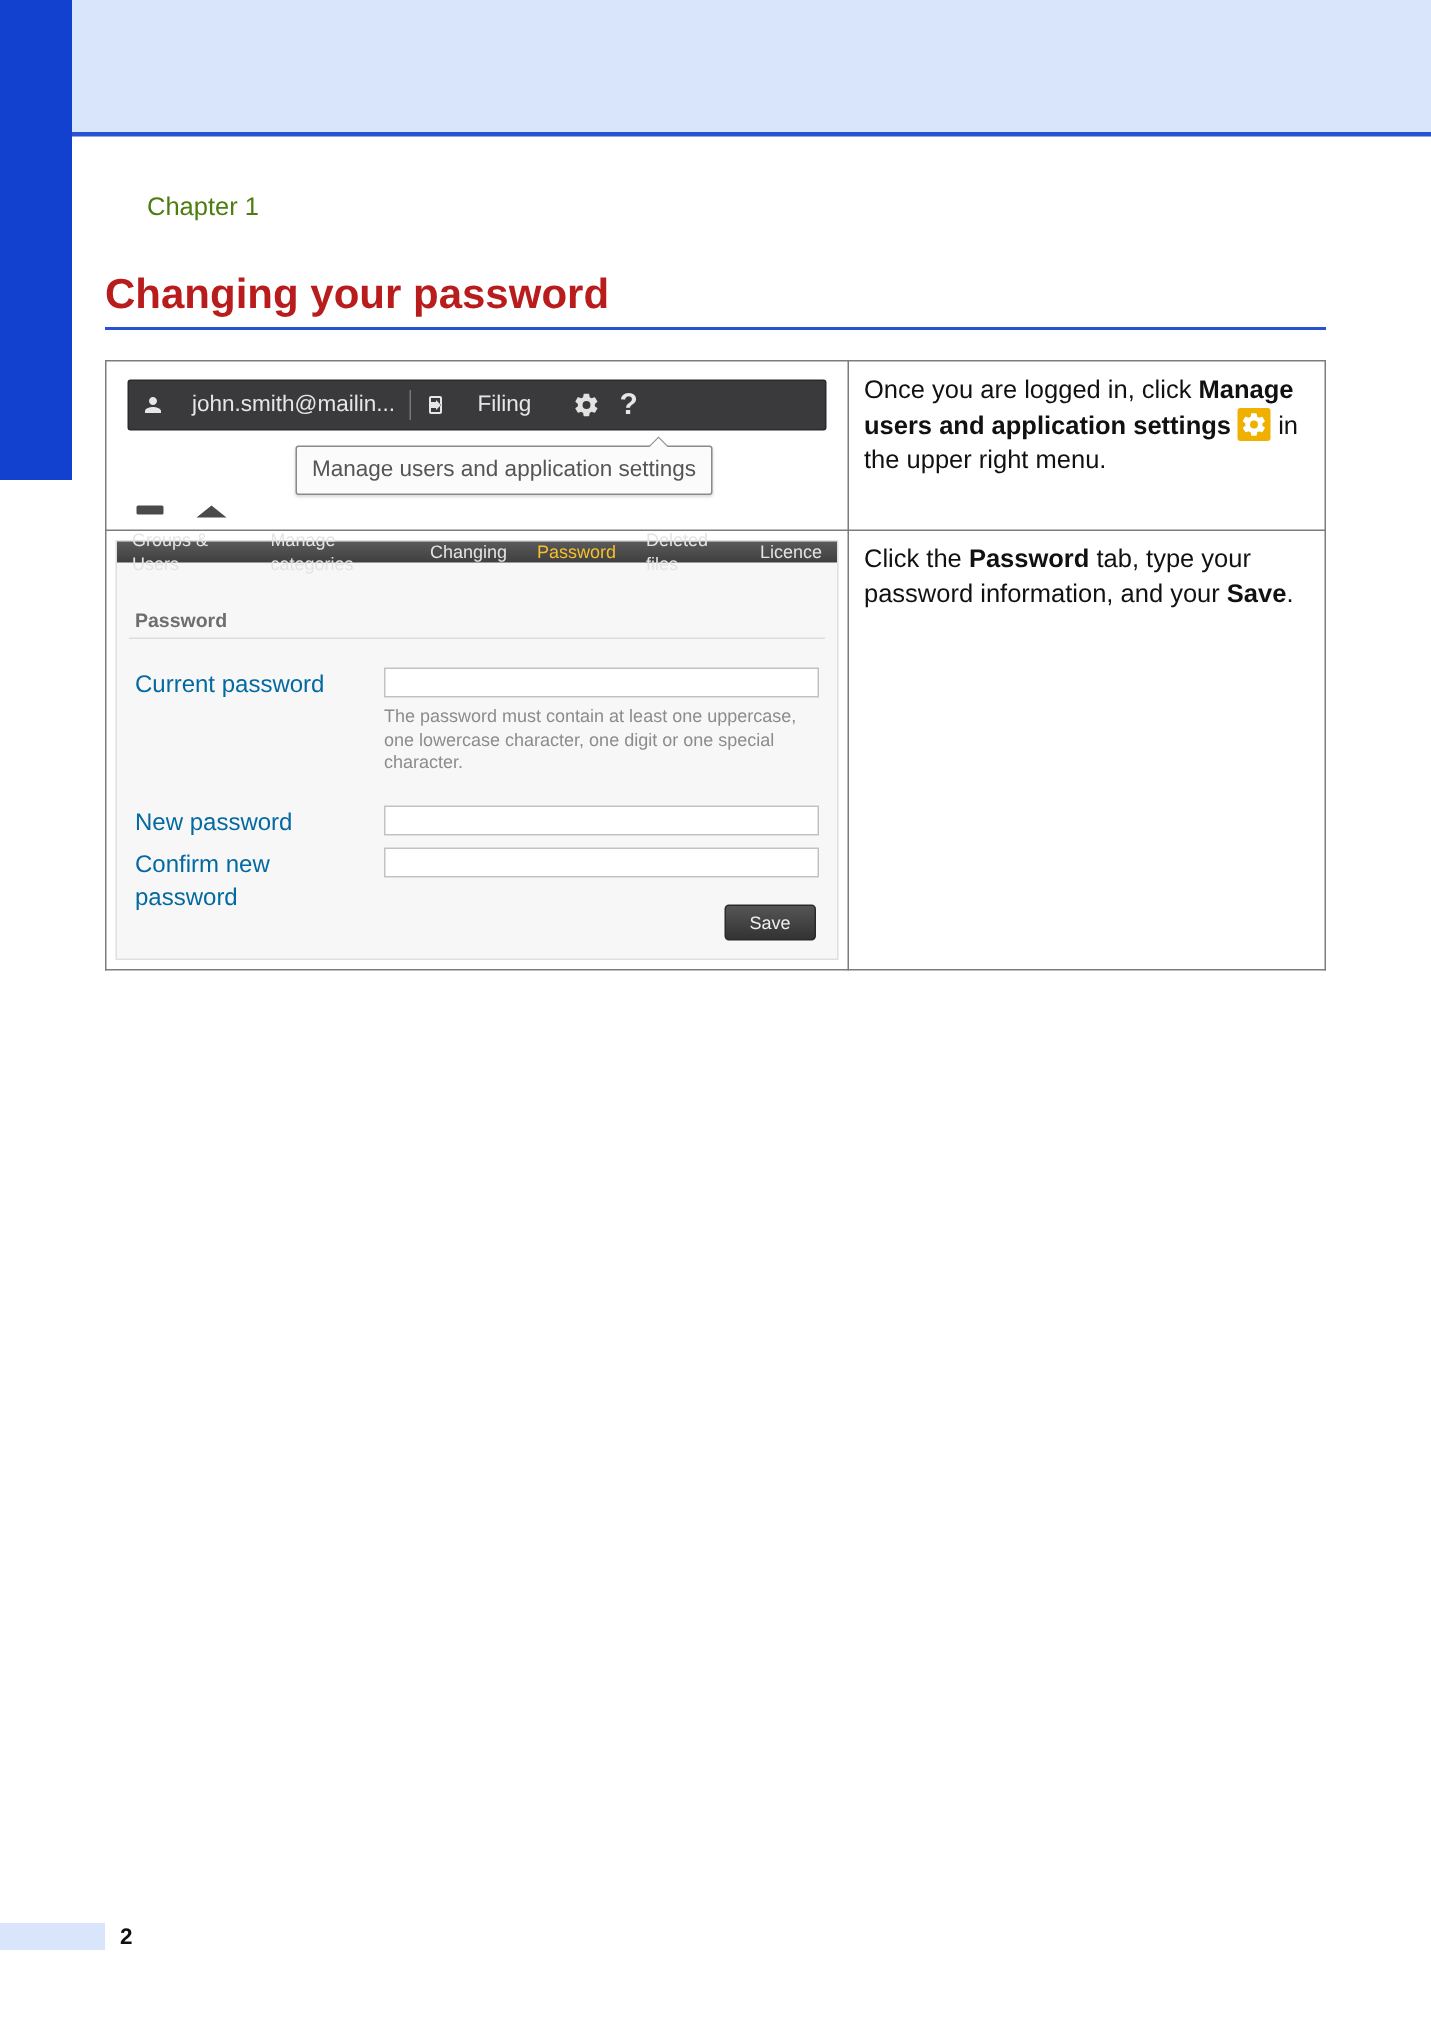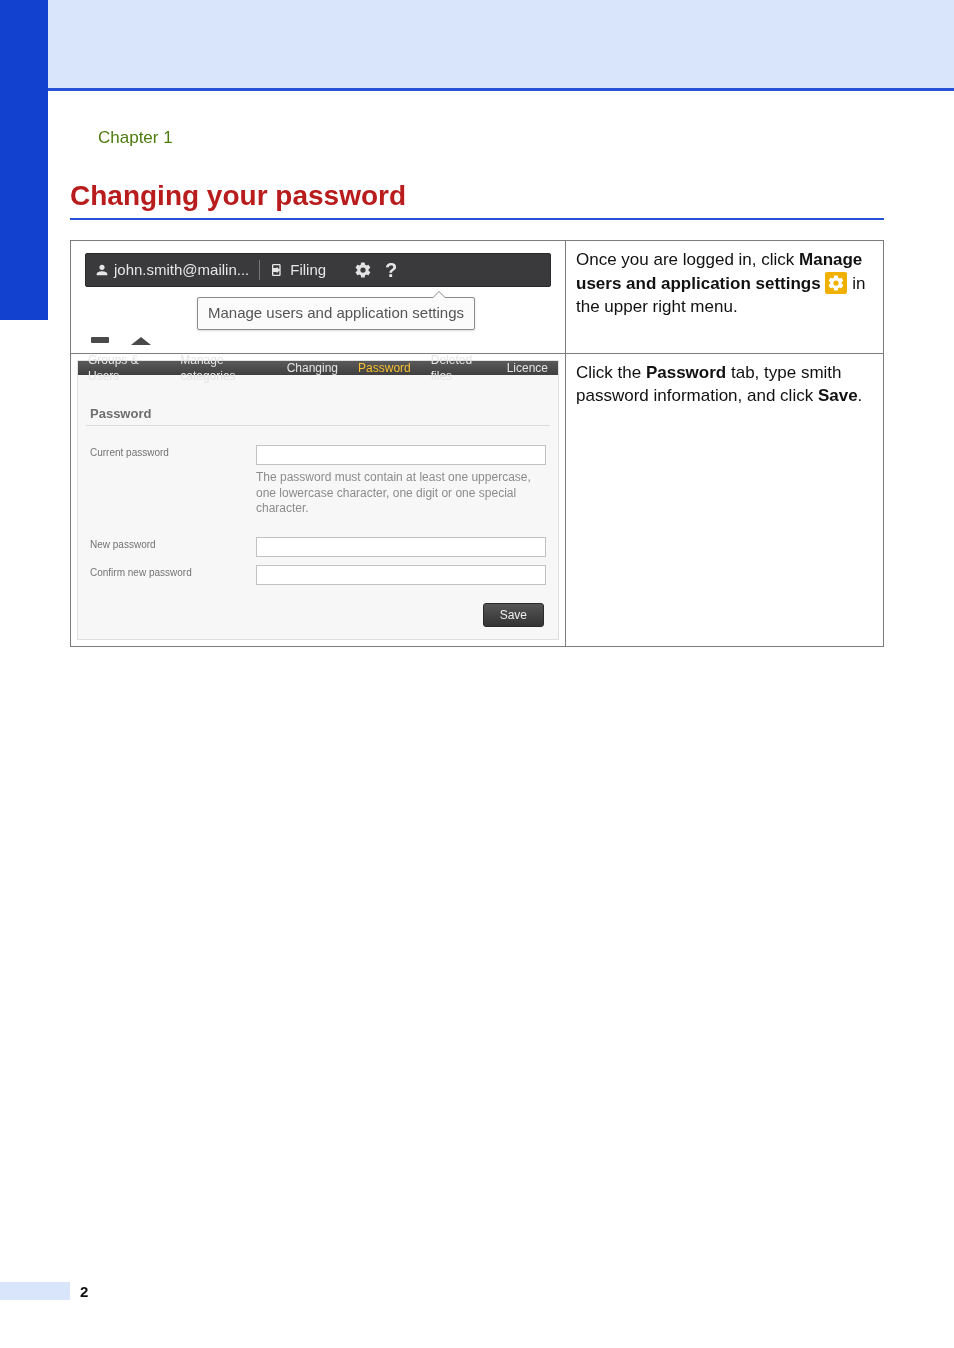--- a/index.html
+++ b/index.html
@@ -12,21 +12,21 @@
     .section-title { position: absolute; top: 180px; left: 70px; font-size: 28px; font-weight: bold; color: #b91c1c; }
     .section-underline { position: absolute; top: 218px; left: 70px; right: 70px; height: 2px; background: #2852d6; }
     .content-table { position: absolute; top: 240px; left: 70px; right: 70px; border: 1px solid #7c7c7c; border-collapse: collapse; }
     .content-table td { border: 1px solid #7c7c7c; vertical-align: top; padding: 8px 10px; font-size: 17px; line-height: 1.35; color: #111; }
     .content-table td.left { width: 495px; padding: 6px; }
     .content-table td.right { }
     .row1-left-img { width: 100%; height: 100px; background: #fff; position: relative; }
     .toolbar { position: absolute; top: 6px; left: 8px; right: 8px; height: 34px; background: #3a3a3c; border: 1px solid #2a2a2c; border-radius: 2px; display: flex; align-items: center; }
     .user-icon { width: 16px; height: 16px; margin-left: 8px; }
     .user-icon svg { display: block; }
-    .toolbar-text { color: #e6e6e6; font-size: 15px; margin-left: 4px; }
+    .toolbar-text { color: #e6e6e6; font-size: 15px; margin-left: 18px; }
     .vline { width: 1px; height: 20px; background: #777; margin: 0 10px; }
     .logout-icon { width: 16px; height: 16px; }
     .toolbar-gap { width: 28px; }
     .gear-white { width: 18px; height: 18px; }
     .gear-white svg path { fill: #e2e2e2; }
     .q-white { width: 18px; height: 18px; font-size: 20px; font-weight: bold; color: #e6e6e6; margin-left: 10px; display: flex; align-items: center; justify-content: center; }
     .tooltip-box { position: absolute; top: 50px; left: 120px; background: #fbfbfb; border: 1px solid #8b8b8b; border-radius: 2px; padding: 5px 10px 6px; font-size: 15px; color: #555; box-shadow: 0 1px 2px rgba(0,0,0,.15); }
     .tooltip-box::before { content: ""; position: absolute; top: -7px; right: 28px; border-left: 7px solid transparent; border-right: 7px solid transparent; border-bottom: 7px solid #8b8b8b; }
     .tooltip-box::after { content: ""; position: absolute; top: -6px; right: 29px; border-left: 6px solid transparent; border-right: 6px solid transparent; border-bottom: 6px solid #fbfbfb; }
     .little-shapes { position: absolute; bottom: 2px; left: 14px; display: flex; gap: 22px; }
@@ -35,21 +35,21 @@
     .gear-badge { display: inline-block; width: 22px; height: 22px; background: #f0b000; border-radius: 2px; vertical-align: -5px; padding: 2px; }
     .gear-badge svg { width: 18px; height: 18px; display: block; }
     .gear-badge svg path { fill: #fff; }
     .row2-left-img { width: 100%; height: 280px; position: relative; background: #f7f7f7; border: 1px solid #e0e0e0; }
     .tabs-bar { position: absolute; top: 0; left: 0; right: 0; height: 14px; background: linear-gradient(#5a5a5a,#3f3f3f); display: flex; align-items: center; }
     .tab { color: #e4e4e4; font-size: 12px; padding: 0 10px; height: 26px; display: flex; align-items: center; }
     .tab.active { color: #f7bf2d; }
     .panel-title { position: absolute; top: 44px; left: 12px; font-size: 13px; font-weight: bold; color: #6e6e6e; }
     .panel-divider { position: absolute; top: 64px; left: 8px; right: 8px; height: 1px; background: #ddd; }
     .form-row { position: absolute; left: 12px; right: 12px; display: grid; grid-template-columns: 160px 1fr; align-items: start; column-gap: 6px; }
-    .form-row .lbl { font-size: 10px; color: #737373; padding-top: 3px; }
+    .form-row .lbl { font-size: 16px; color: #0369a1; padding-top: 3px; }
     .form-row .ctl input { width: 100%; height: 20px; border: 1px solid #c2c2c2; background: #fff; font-size: 12px; padding: 2px 4px; }
     .hint { font-size: 12px; color: #8c8c8c; line-height: 1.3; margin-top: 4px; }
     .r-current { top: 82px; }
     .r-new { top: 174px; }
     .r-confirm { top: 202px; }
     .save-btn { position: absolute; right: 14px; bottom: 12px; background: linear-gradient(#555,#333); color: #eee; border: 1px solid #2a2a2a; border-radius: 3px; font-size: 12px; padding: 4px 16px; cursor: pointer; }
     .footer-pagenum-bar { position: absolute; left: 0; bottom: 48px; width: 70px; height: 18px; background: #d9e5fb; }
     .footer-pagenum { position: absolute; left: 80px; bottom: 48px; font-size: 15px; font-weight: bold; color: #111; }
   </style>
 </head>
@@ -130,21 +130,21 @@
             <div class="ctl"><input type="password" style=""></div>
           </div>
           <div class="form-row r-confirm">
             <div class="lbl">Confirm new password</div>
             <div class="ctl"><input type="password" style=""></div>
           </div>
           <button class="save-btn">Save</button>
         </div>
       </td>
       <td class="right">
-        <span>Click the </span><b>Password</b><span> tab, type smith password information, and click </span><b>Save</b><span>.</span>
+        <span>Click the </span><b>Password</b><span> tab, type your password information, and your </span><b>Save</b><span>.</span>
       </td>
     </tr>
   </tbody>
     </table>
 
   <div class="footer-pagenum-bar"></div>
   <div class="footer-pagenum">2</div>
 </div>
 
 </body></html>

